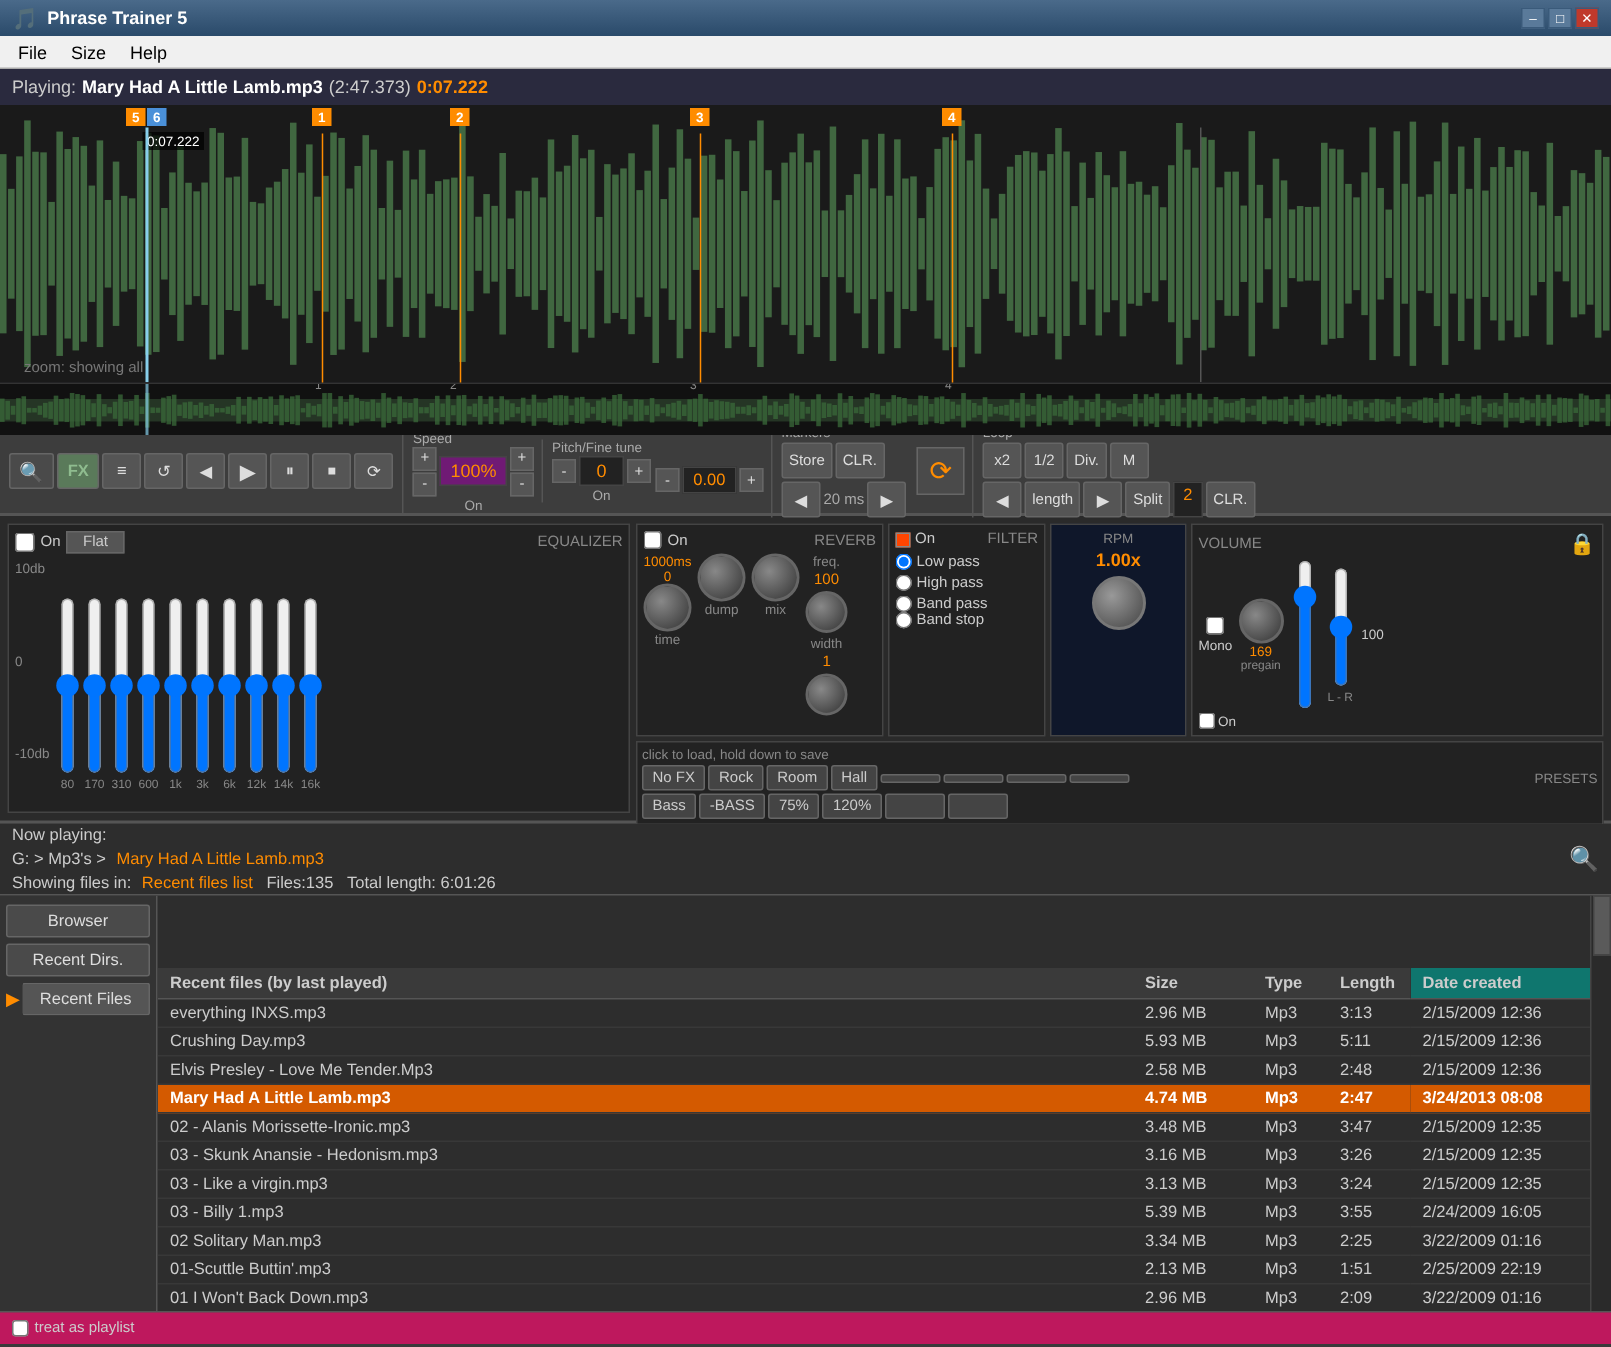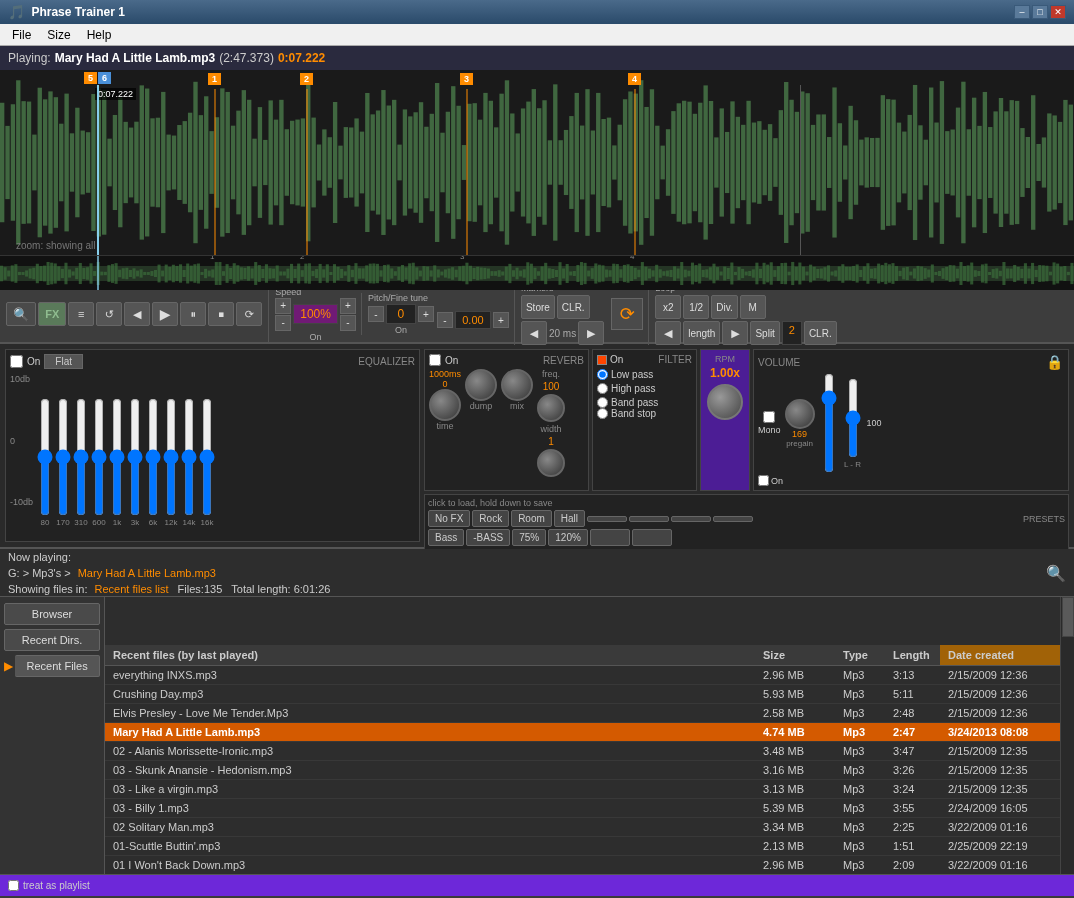--- a/index.html
+++ b/index.html
@@ -63,21 +63,21 @@
     
     
     #playback-controls { display: flex; gap: 2px; align-items: center; }
   </style>
 </head>
 <body>
 
 <div id="title-bar">
   <div style="display:flex;align-items:center;gap:6px;">
     <span style="color:#aaa;font-size:14px;">🎵</span>
-    <span style="font-size:12px;font-weight:bold;color:white;">Phrase Trainer 1</span>
+    <span style="font-size:12px;font-weight:bold;color:white;">Phrase Trainer 5</span>
   </div>
   <div style="display:flex;gap:2px;">
     <div class="title-btn">–</div>
     <div class="title-btn">□</div>
     <div class="title-btn close">✕</div>
   </div>
 </div>
 
 <div id="menu-bar">
   <div class="menu-item">File</div>
@@ -864,21 +864,21 @@
             <input type="radio" name="filter" style="width: 11px; height: 11px;">
             <span style="font-size:10px;color:#ccc;">Band pass</span>
           </div>
           <div style="display:flex;align-items:center;gap:3px;">
             <input type="radio" name="filter" style="width: 11px; height: 11px;">
             <span style="font-size:10px;color:#ccc;">Band stop</span>
           </div>
         </div>
       </div>
 
-      <div style="background:#4c1d95;border:1px solid #444;padding:4px;width:50px;flex-shrink:0;text-align:center;">
+      <div style="background:#0f172a;border:1px solid #444;padding:4px;width:91px;flex-shrink:0;text-align:center;">
         <div style="font-size:9px;color:#888;margin-bottom:2px;">RPM</div>
         <div style="font-size:12px;color:#ff8c00;font-weight:bold;">1.00x</div>
         <div class="rpm-knob"></div>
       </div>
 
       <div style="background:#222;border:1px solid #444;padding:4px;flex:1;display:flex;flex-direction:column;">
         <div style="display:flex;align-items:center;justify-content:space-between;margin-bottom:3px;">
           <span style="font-size:10px;color:#888;">VOLUME</span>
           <span style="color:#888;font-size:14px;cursor:pointer;">🔒</span>
         </div>
@@ -966,21 +966,21 @@
   </div>
 
   <div id="file-table-container" style="flex:1;overflow-y:auto;overflow-x:hidden;">
     <table id="file-table" style="width:100%;border-collapse:collapse;margin-top:48px;">
       <thead>
         <tr>
           <th style="background:#3a3a3a;color:#ccc;padding:4px 8px;text-align:left;font-size:11px;border-bottom:1px solid #555;position:sticky;top:0;">Recent files (by last played)</th>
           <th style="background:#3a3a3a;color:#ccc;padding:4px 8px;text-align:left;font-size:11px;border-bottom:1px solid #555;position:sticky;top:0;width:80px;">Size</th>
           <th style="background:#3a3a3a;color:#ccc;padding:4px 8px;text-align:left;font-size:11px;border-bottom:1px solid #555;position:sticky;top:0;width:50px;">Type</th>
           <th style="background:#3a3a3a;color:#ccc;padding:4px 8px;text-align:left;font-size:11px;border-bottom:1px solid #555;position:sticky;top:0;width:55px;">Length</th>
-          <th style="background:#a16207;color:#ccc;padding:4px 8px;text-align:left;font-size:11px;border-bottom:1px solid #555;position:sticky;top:0;width:120px;">Date created</th>
+          <th style="background:#0f766e;color:#ccc;padding:4px 8px;text-align:left;font-size:11px;border-bottom:1px solid #555;position:sticky;top:0;width:120px;">Date created</th>
         </tr>
       </thead>
       <tbody id="file-table-body">
 
       <tr>
     <td style="padding:3px 8px;font-size:11px;border-bottom:1px solid #383838;color:#ccc;">everything INXS.mp3</td>
     <td style="padding:3px 8px;font-size:11px;border-bottom:1px solid #383838;color:#ccc;">2.96 MB</td>
     <td style="padding:3px 8px;font-size:11px;border-bottom:1px solid #383838;color:#ccc;">Mp3</td>
     <td style="padding:3px 8px;font-size:11px;border-bottom:1px solid #383838;color:#ccc;">3:13</td>
     <td style="padding:3px 8px;font-size:11px;border-bottom:1px solid #383838;color:#ccc;">2/15/2009 12:36</td>
@@ -1071,16 +1071,16 @@
   </tr>
         </tbody>
     </table>
   </div>
 
   <div style="width:14px;background:#2a2a2a;border-left:1px solid #444;">
     <div style="width:12px;height:40px;background:#5a5a5a;margin:0 1px;border:1px solid #444;margin-top:0;"></div>
   </div>
 </div>
 
-<div id="bottom-bar" style="background:#6d28d9;padding:3px 8px;display:flex;align-items:center;height:22px;border-top:1px solid #555;">
+<div id="bottom-bar" style="background:#be185d;padding:3px 8px;display:flex;align-items:center;height:22px;border-top:1px solid #555;">
   <input type="checkbox" style="width: 11px; height: 11px; margin-right: 4px;">
   <span style="font-size:10px;color:#ccc;">treat as playlist</span>
 </div>
 
 </body></html>

